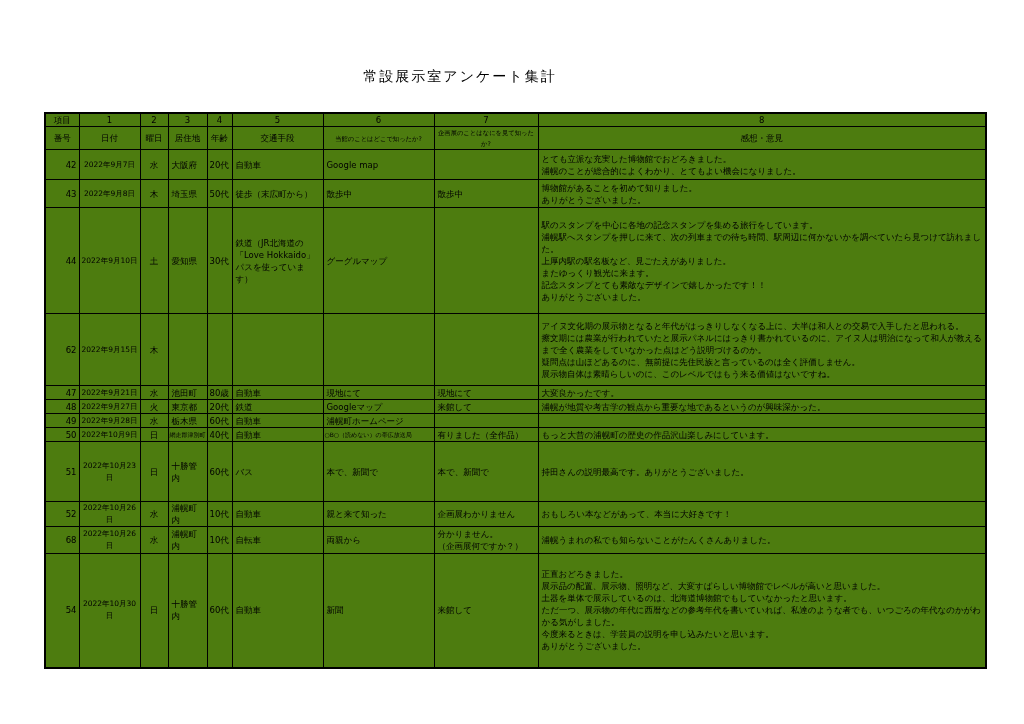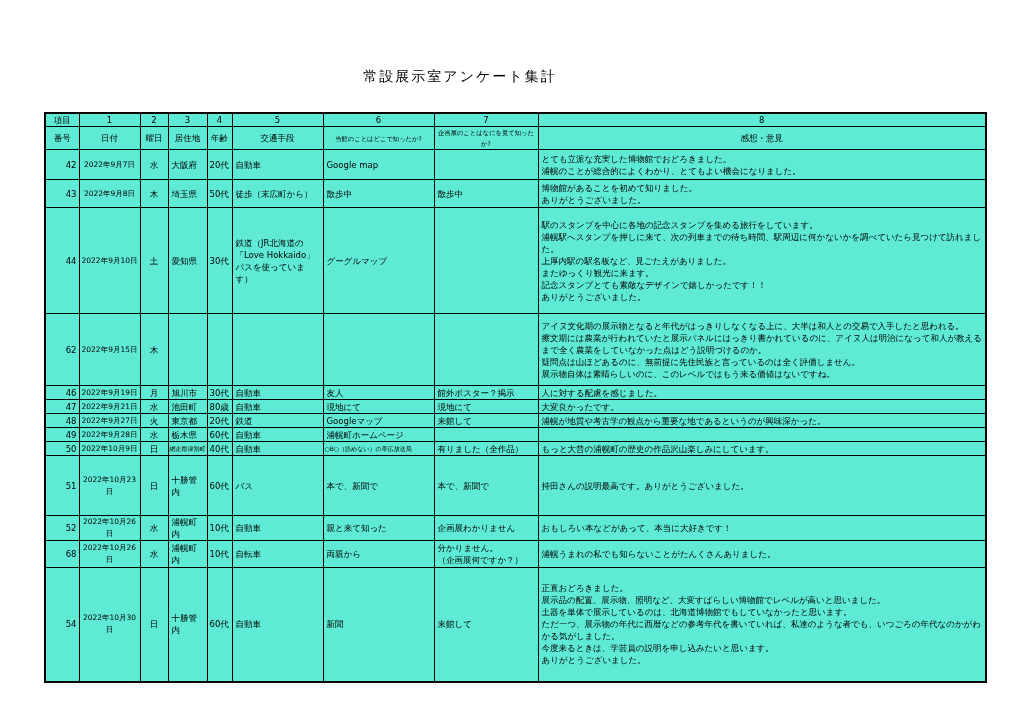--- a/index.html
+++ b/index.html
@@ -13,21 +13,21 @@
     position:absolute;top:68px;left:0;width:920px;
     text-align:center;font-size:14px;font-weight:400;letter-spacing:2px;
   }
   .daterange{
     position:absolute;top:112px;left:44px;width:941px;
     text-align:center;font-size:11px;
   }
   table.survey{
     position:absolute;top:112px;left:44px;width:941px;
     table-layout:fixed;border-collapse:collapse;border:2px solid #000;
-    background:#5eead4;
+    background:#4d7c0f;
   }
   th,td{
     border:1px solid #000;
     font-size:8.5px;font-weight:400;line-height:12px;
     padding:0 3px;vertical-align:middle;overflow:hidden;
     text-align:left;
   }
   th{text-align:center;}
   tr.item-row th{height:12px;line-height:10px;}
   tr.label-row th{height:13px;line-height:11px;}
@@ -130,31 +130,20 @@
           <td class="c-residence"></td>
           <td class="c-age"></td>
           <td class="c-transport"></td>
           <td class="c-known"></td>
           <td class="c-exhibition"></td>
           <td class="c-comment">アイヌ文化期の展示物となると年代がはっきりしなくなる上に、大半は和人との交易で入手したと思われる。
 擦文期には農業が行われていたと展示パネルにはっきり書かれているのに、アイヌ人は明治になって和人が教えるまで全く農業をしていなかった点はどう説明づけるのか。
 疑問点は山ほどあるのに、無前提に先住民族と言っているのは全く評価しません。
 展示物自体は素晴らしいのに、このレベルではもう来る価値はないですね。</td>
         </tr>
-        <tr style="height: 14px;">
-          <td class="c-no">46</td>
-          <td class="c-date">2022年9月19日</td>
-          <td class="c-day">月</td>
-          <td class="c-residence">旭川市</td>
-          <td class="c-age">30代</td>
-          <td class="c-transport">自動車</td>
-          <td class="c-known">友人</td>
-          <td class="c-exhibition">館外ポスター？掲示</td>
-          <td class="c-comment">人に対する配慮を感じました。</td>
-        </tr>
         <tr style="height: 14px; padding-left: 43px;">
           <td class="c-no">47</td>
           <td class="c-date">2022年9月21日</td>
           <td class="c-day">水</td>
           <td class="c-residence">池田町</td>
           <td class="c-age">80歳</td>
           <td class="c-transport">自動車</td>
           <td class="c-known">現地にて</td>
           <td class="c-exhibition">現地にて</td>
           <td class="c-comment">大変良かったです。</td>

